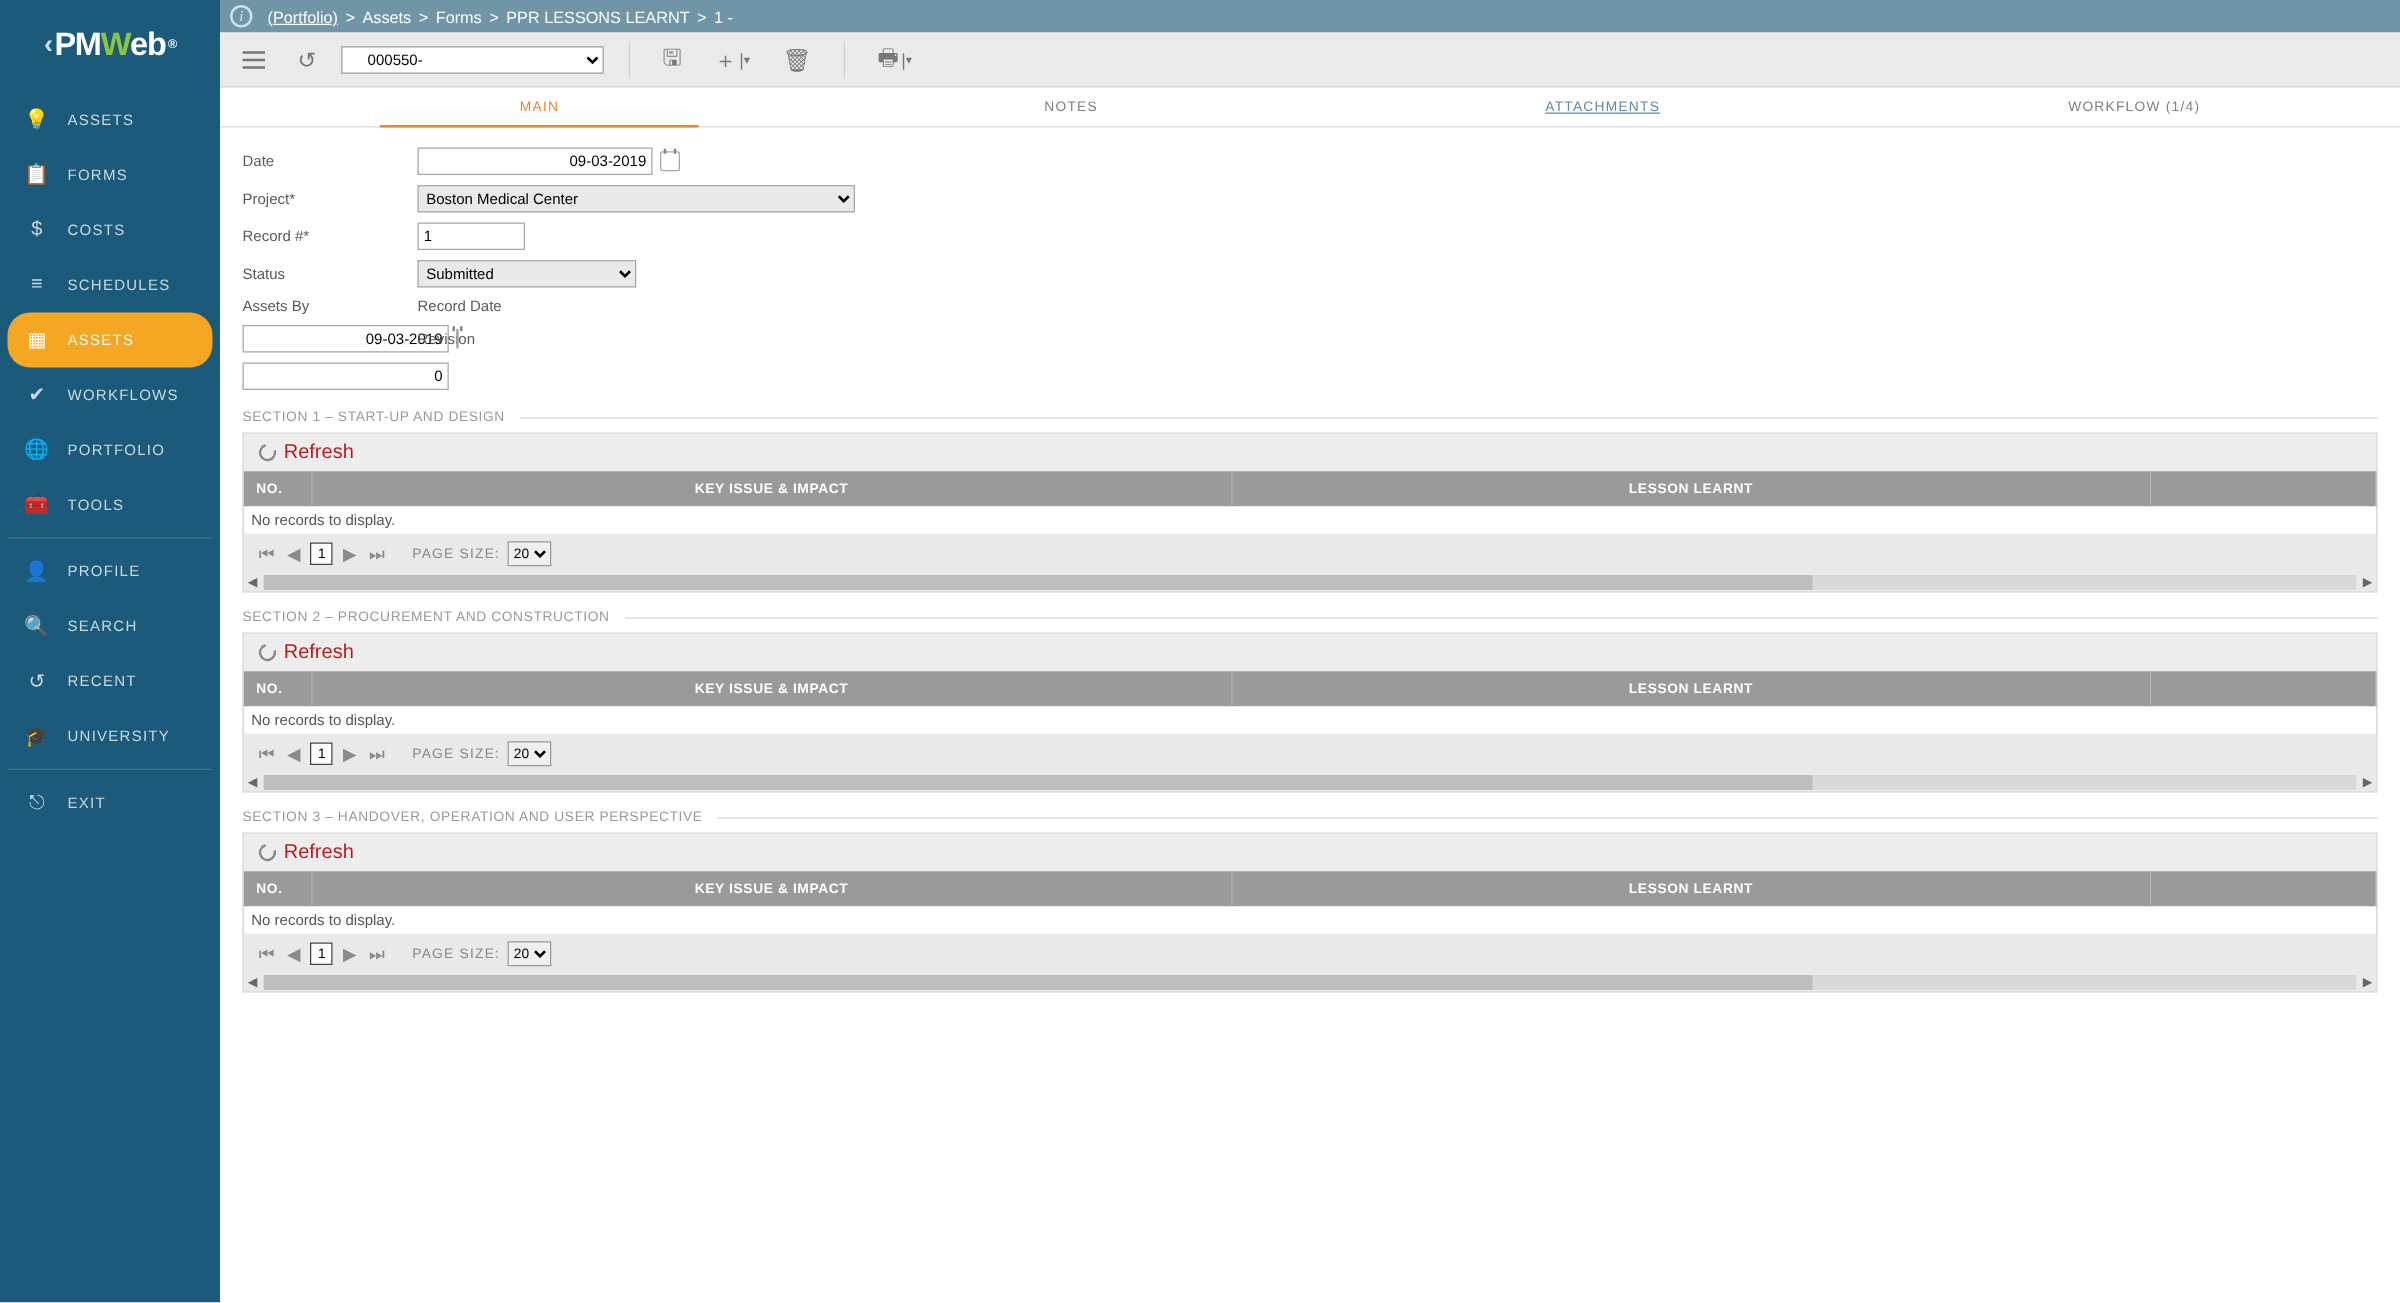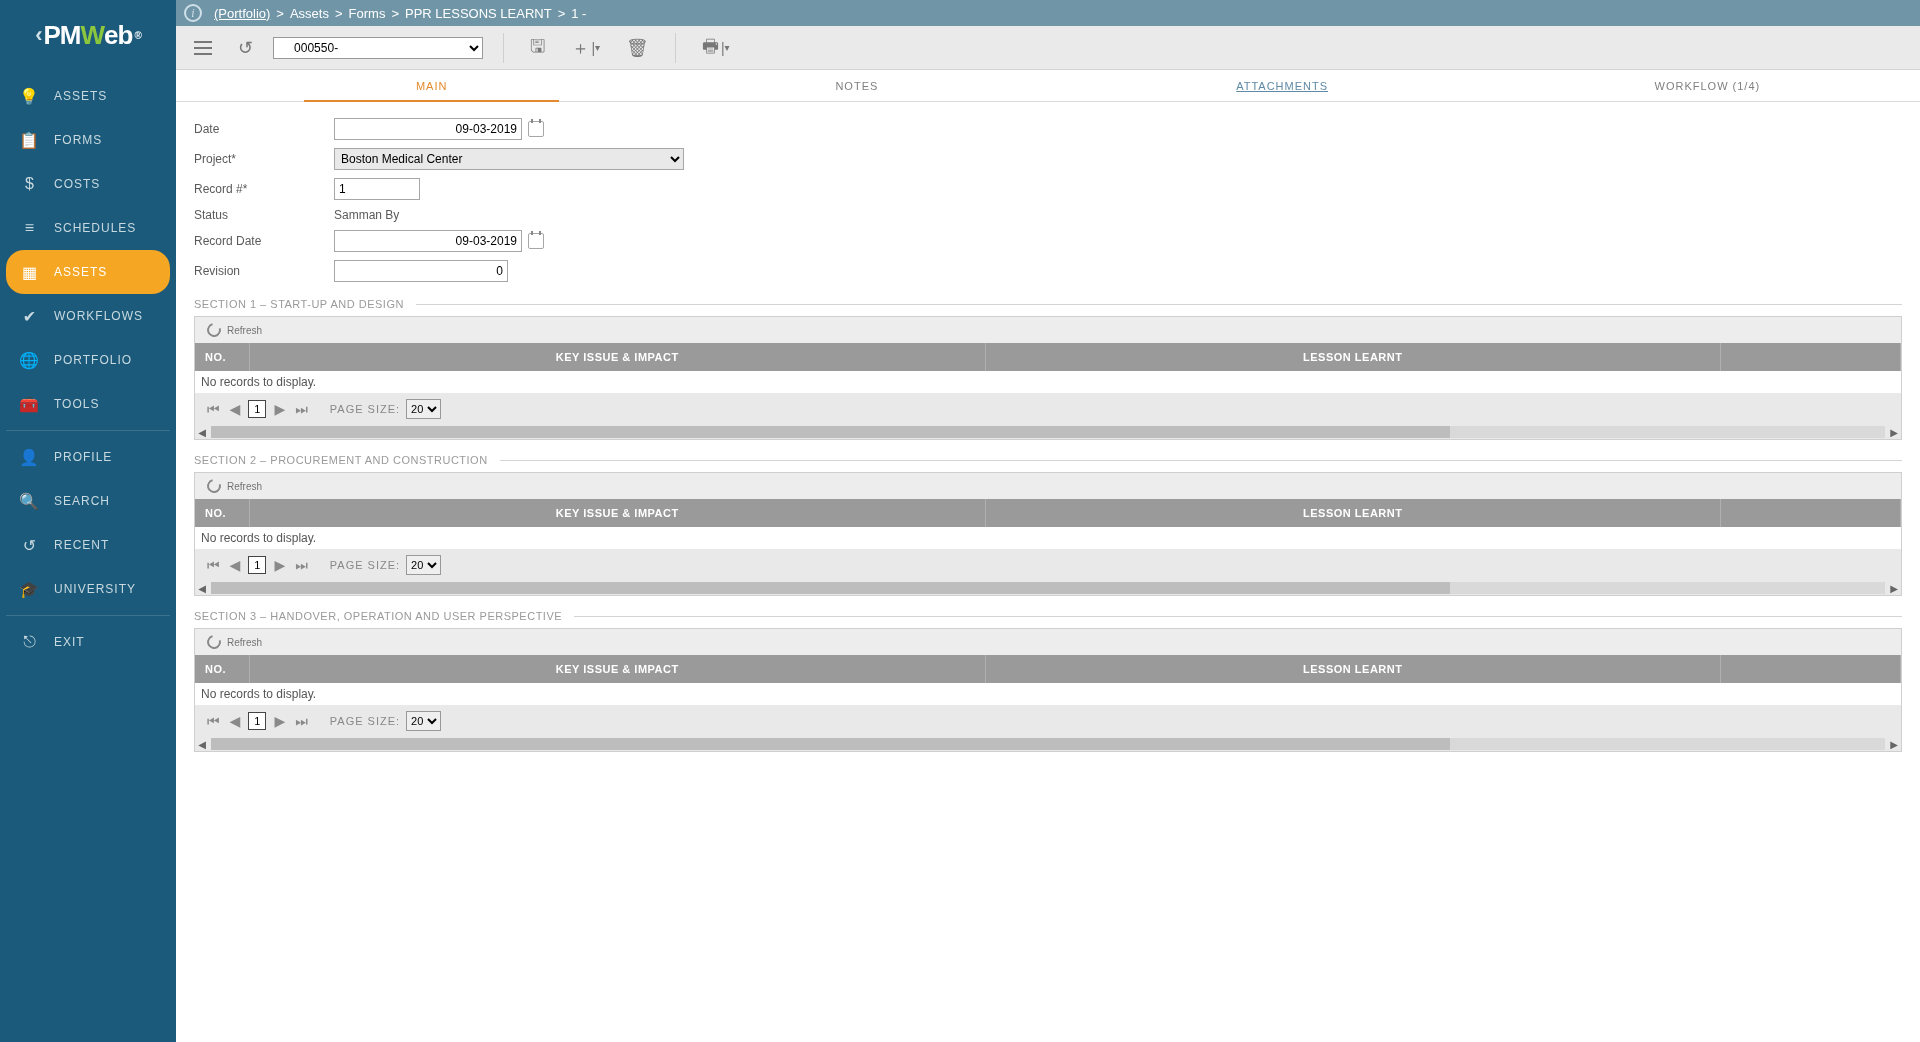--- a/index.html
+++ b/index.html
@@ -54,21 +54,21 @@
 .txt.right { text-align:right; }
 .sel { border:1px solid #a7a7a7; height:22px; font-size:12px; background:#e9e9e9; padding:0 2px;}
 .cal-icon { width:16px;height:16px; border:1px solid #a7a7a7; border-radius:2px; position:relative; background:#fff;}
 .cal-icon::before{content:"";position:absolute;top:-3px;left:2px;width:2px;height:4px;background:#888;}
 .cal-icon::after{content:"";position:absolute;top:-3px;right:2px;width:2px;height:4px;background:#888;}
 
 .section-title { font-size:11px; color:#9a9a9a; letter-spacing:.5px; display:flex; align-items:center; gap:12px; margin:14px 0 6px;}
 .section-title .line{ flex:1; height:1px; background:#d4d4d4;}
 
 .grid-box { border:1px solid #cfcfcf; }
-.grid-toolbar { background:#ededed; padding:6px 12px; display:flex; align-items:center; gap:6px; color:#737373; font-size:10px;}
+.grid-toolbar { background:#ededed; padding:6px 12px; display:flex; align-items:center; gap:6px; color:#b91c1c; font-size:16px;}
 .grid-toolbar .refresh-icon{ display:inline-block;width:14px;height:14px;border:2px solid #8a8a8a;border-radius:50%;border-top-color:transparent;transform:rotate(30deg);position:relative;}
 .grid-head { display:flex; background:#9a9a9a; color:#fff; font-size:11px; font-weight:bold; letter-spacing:.5px;}
 .grid-head .col { padding:8px 10px; border-right:1px solid #b0b0b0;}
 .col-no{ width:55px;} .col-key{ flex:1;} .col-lesson{ flex:1;} .col-blank{ width:180px; border-right:none;}
 .grid-empty{ padding:4px 6px; font-size:12px; color:#555;}
 .grid-pager { background:#e9e9e9; padding:6px 10px; display:flex; align-items:center; gap:6px; color:#888; font-size:11px;}
 .grid-pager .pg-btn{ color:#8a8a8a; font-size:14px; padding:0 2px; cursor:pointer;}
 .grid-pager input.pg{ width:18px; height:18px; text-align:center; border:1px solid #444; font-size:11px;}
 .grid-pager .size-lbl{ margin-left:14px; letter-spacing:1px;}
 .grid-pager select{ height:20px; border:1px solid #999; font-size:11px;}
@@ -199,22 +199,25 @@
         <div class="cell">
             <select class="sel" style="width:350px"><option>Boston Medical Center</option></select>
           </div>
 
         <label>Record #*</label>
         <div class="cell">
             <input class="txt" style="width: 86px;" value="1">
           </div>
 
         <label>Status</label>
-
-        <label>Samman By</label>
+        <div class="cell">
+            <select class="sel" style="width:175px"><option>Submitted</option></select>
+          </div>
+
+        <label>Assets By</label>
 
         <label>Record Date</label>
         <div class="cell">
             <input class="txt right" style="width: 188px;" value="09-03-2019">
             <span class="cal-icon"></span>
           </div>
 
         <label>Revision</label>
         <div class="cell">
             <input class="txt right" style="width: 174px;" value="0">

